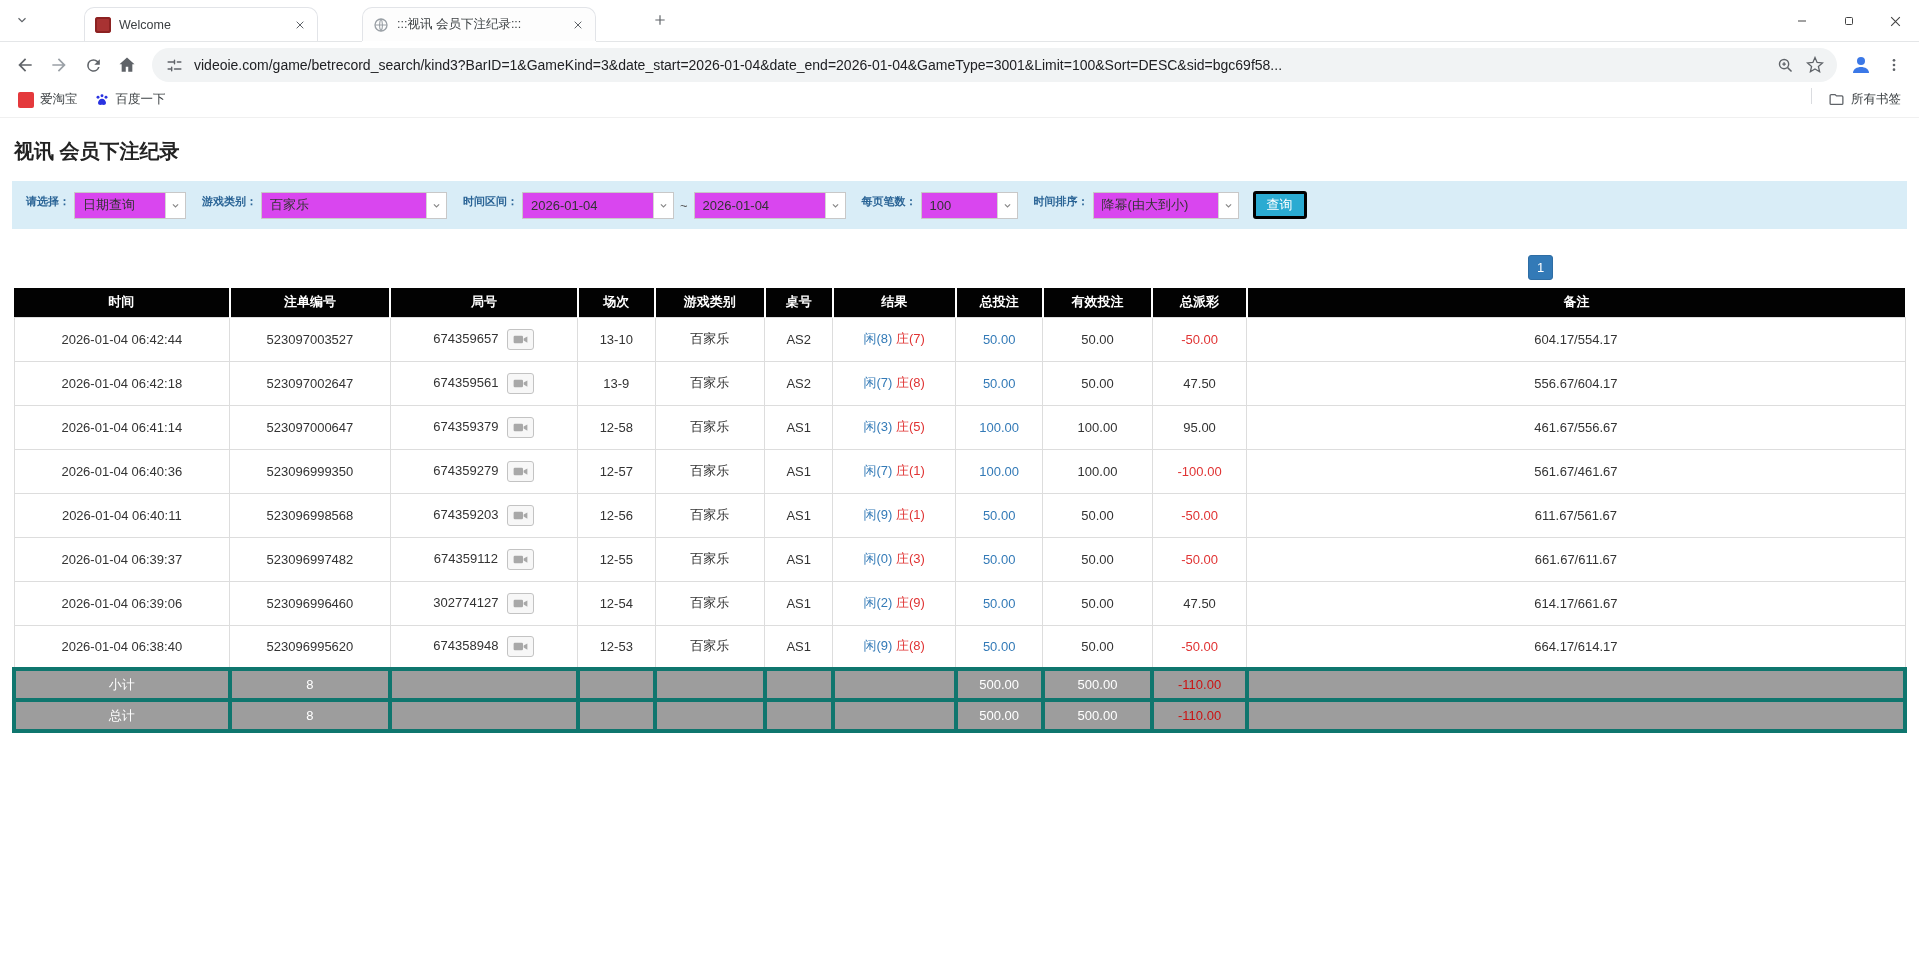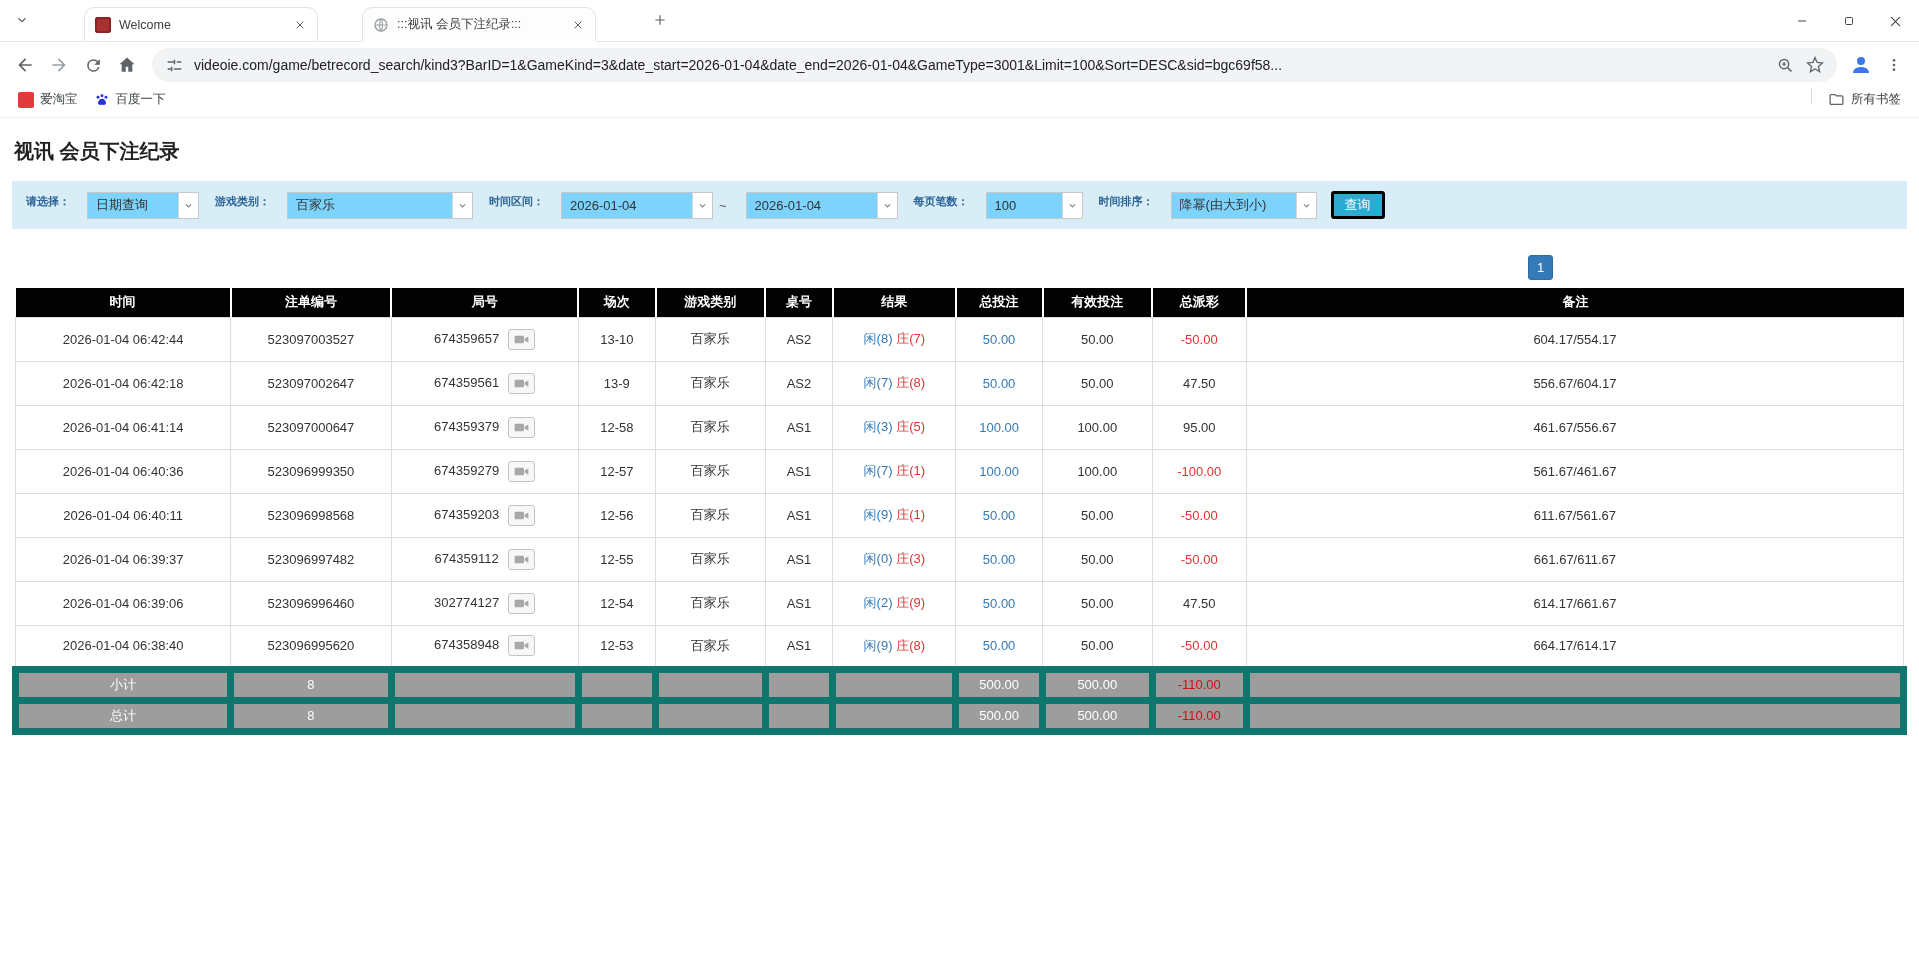--- a/index.html
+++ b/index.html
@@ -41,22 +41,22 @@
   .bm-spacer { flex:1; }
   .bm-divider { width:1px; height:16px; background:#dadce0; margin:0 8px; }
 
   
   .page { padding:0 12px; }
   .page-title { font-size:20px; font-weight:600; color:#222; margin:20px 0 16px 2px; }
 
   .filter-bar { background:#d9edf7; height:48px; display:flex; align-items:center; padding:0 14px; white-space:nowrap; }
   .flabel { color:#2a6496; font-weight:bold; font-size:11px; margin:0 4px 8px 16px; }
   .flabel:first-child { margin-left:0; }
-  .combo { background:#7dd3fc; border:1px solid #c8c8c8; height:27px; display:inline-flex; align-items:center;
-    font-size:13px; color:#333; cursor:pointer;margin-left:13px; }
+  .combo { background:#d946ef; border:1px solid #c8c8c8; height:27px; display:inline-flex; align-items:center;
+    font-size:13px; color:#333; cursor:pointer; }
   .combo .val { flex:1; padding:0 8px; overflow:hidden; }
   .combo .caret { width:20px; height:100%; border-left:1px solid #d5d5d5; display:flex; align-items:center;
     justify-content:center; background:#fff; }
   .w-query { width:112px; } .w-game { width:186px; } .w-date { width:152px; } .w-pp { width:97px; } .w-sort { width:146px; }
   .tilde { color:#555; margin:0 6px; font-size:13px; }
   .search-btn { margin-left:14px; background:#2aabd2; color:#fff; border:3px solid #000000; border-radius:3px;
     height:28px; padding:0 11px; font-size:13px; cursor:pointer; }
 
   .info-bar { background:#dff0d8; height:36px; margin-top:16px; display:flex; align-items:center;
     justify-content:space-between; padding:0 14px; }
@@ -71,21 +71,21 @@
   thead th { background:#020202; color:#fff; font-weight:bold; height:29px; border-right:2px solid #fff;
     text-align:center; }
   thead th:last-child { border-right:none; }
   tbody td { border:1px solid #ddd; height:44px; text-align:center; color:#333; background:#fff; }
   .bet-link { color:#337ab7; }
   .player { color:#337ab7; }
   .banker { color:#e03333; }
   .payout-val.neg { color:#e03333; }
   .cam-btn { display:inline-flex; align-items:center; justify-content:center; width:27px; height:21px;
     margin-left:9px; vertical-align:middle; border:1px solid #c3c3c3; background:#f7f7f7; border-radius:3px; cursor:pointer; }
-  tfoot td { background:#9d9d9d; color:#fff; height:31px; text-align:center; border:7px solid #0f766e; }
+  tfoot td { background:#9d9d9d; color:#fff; height:31px; text-align:center; border:4px solid #0f766e; }
   tfoot .payout-val.neg { color:#cc1111; }
 </style>
 </head>
 <body>
 
 <div class="tab-strip">
   <button class="tab-search">
     <svg width="14" height="14" viewBox="0 0 24 24">
         <path d="M6 9l6 6 6-6" fill="none" stroke="#5f6368" stroke-width="2"></path>
       </svg>

